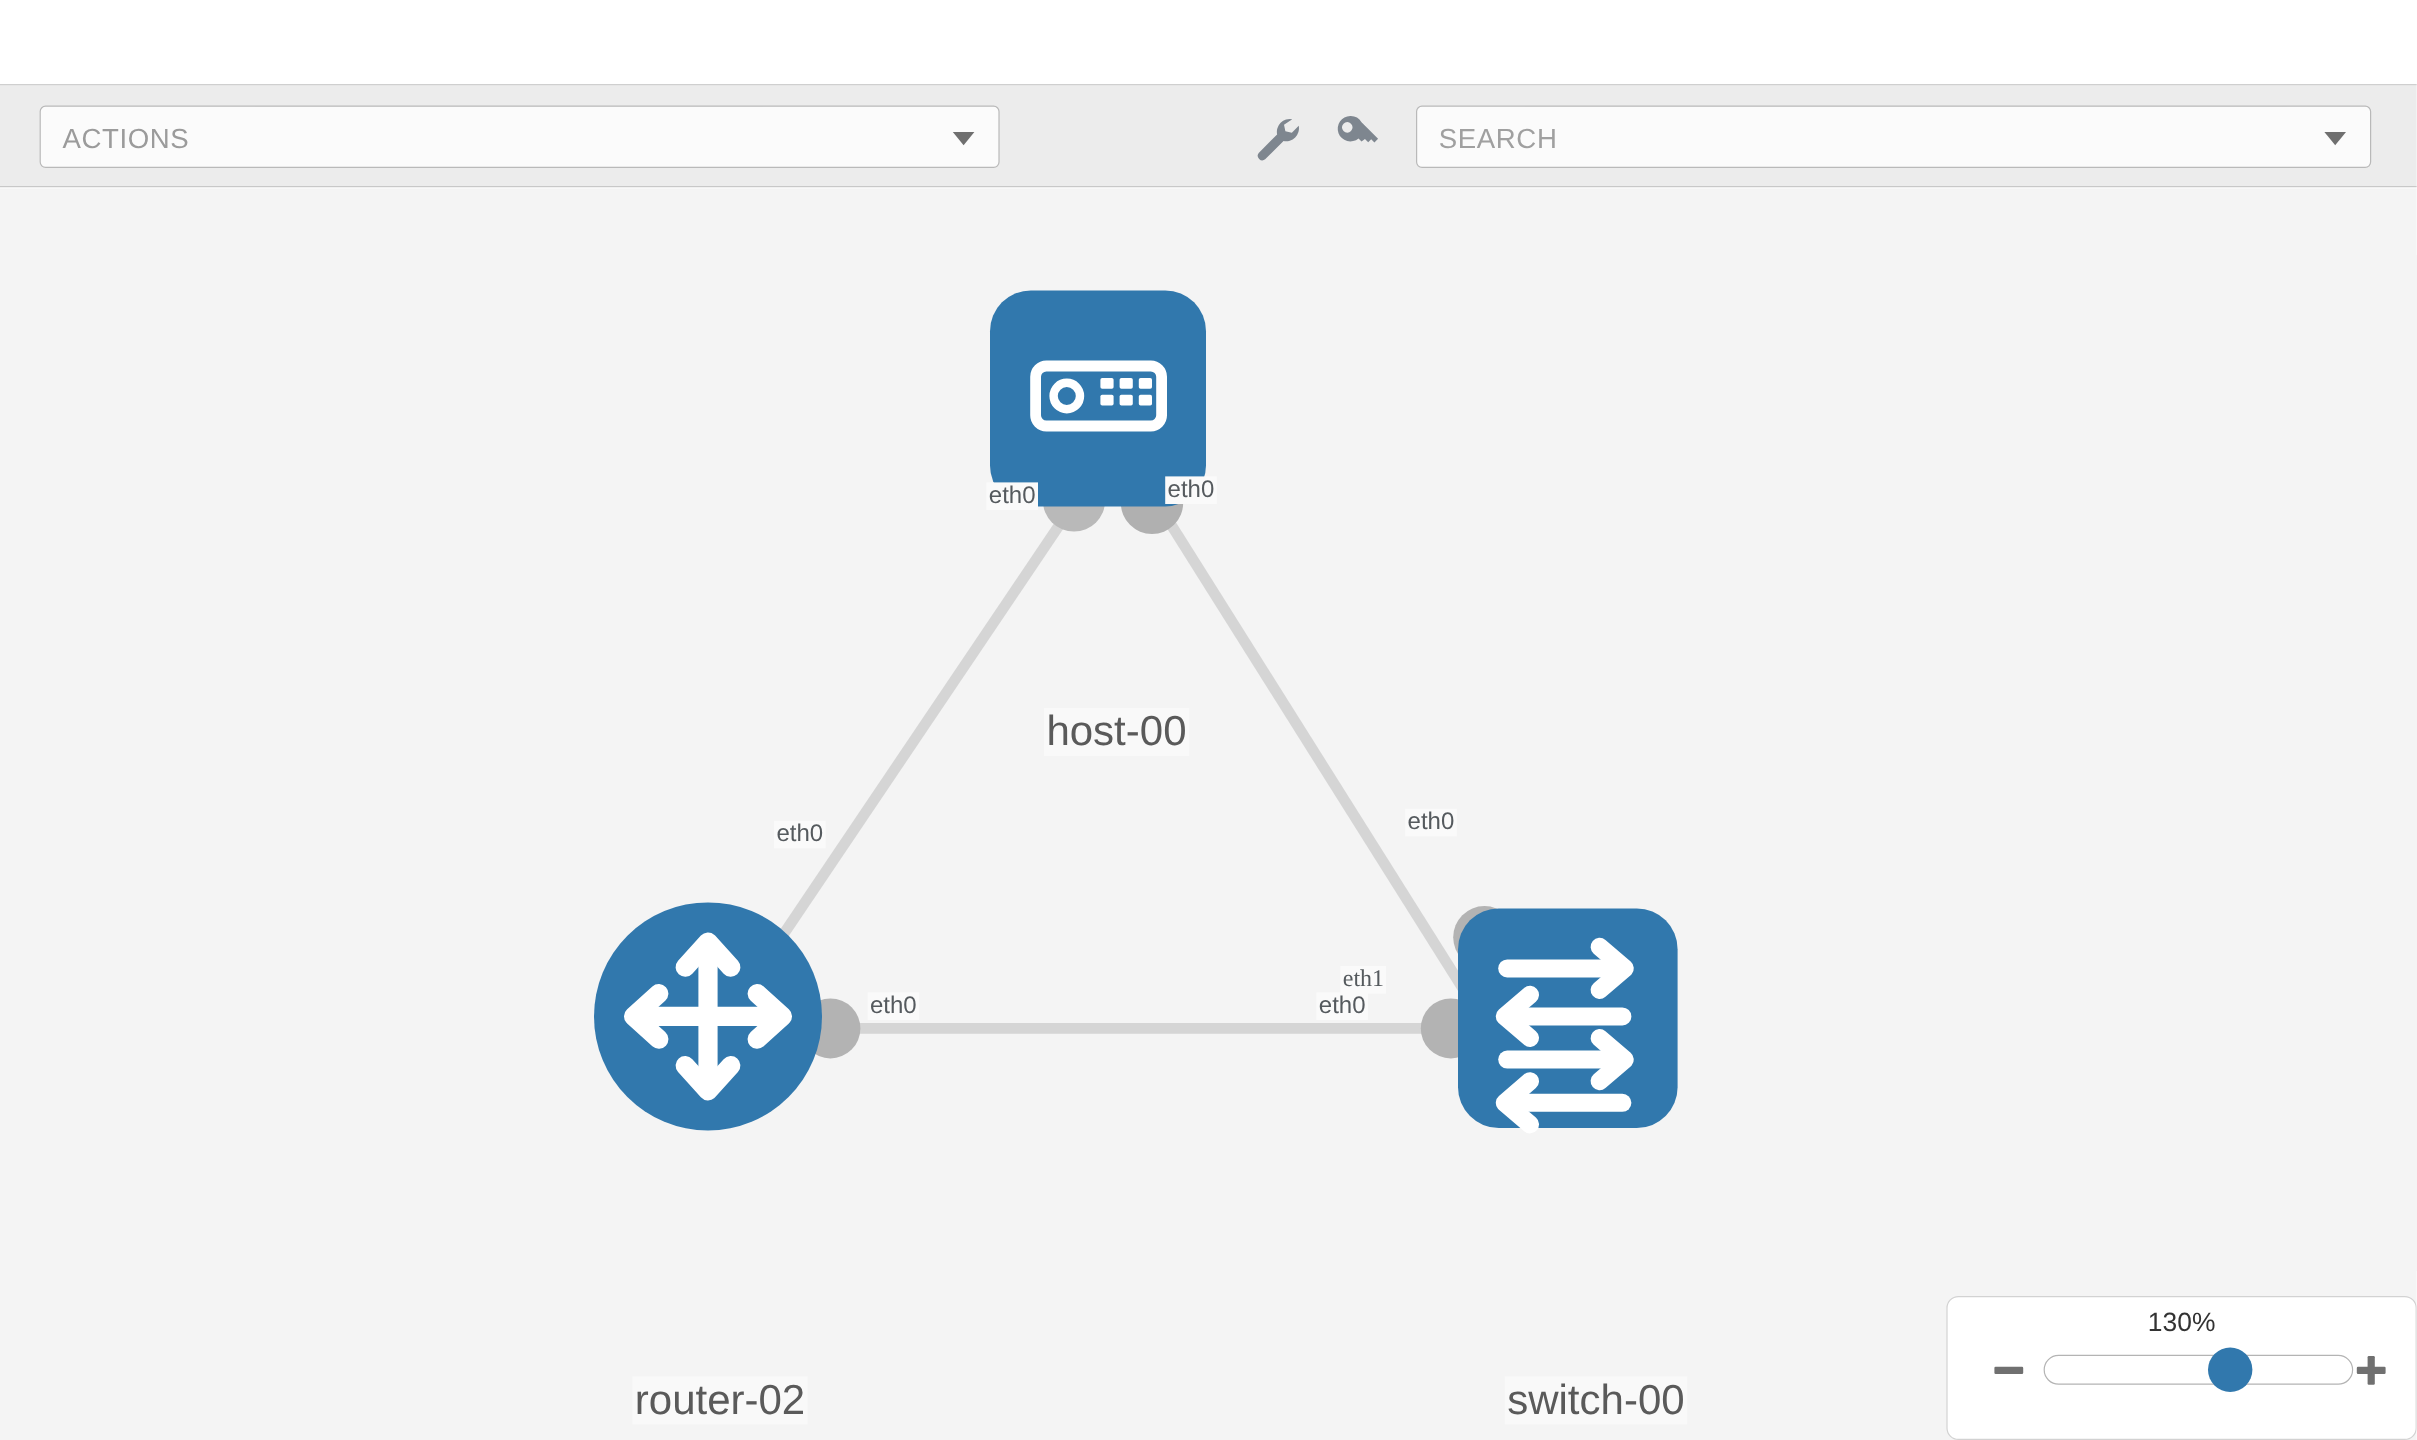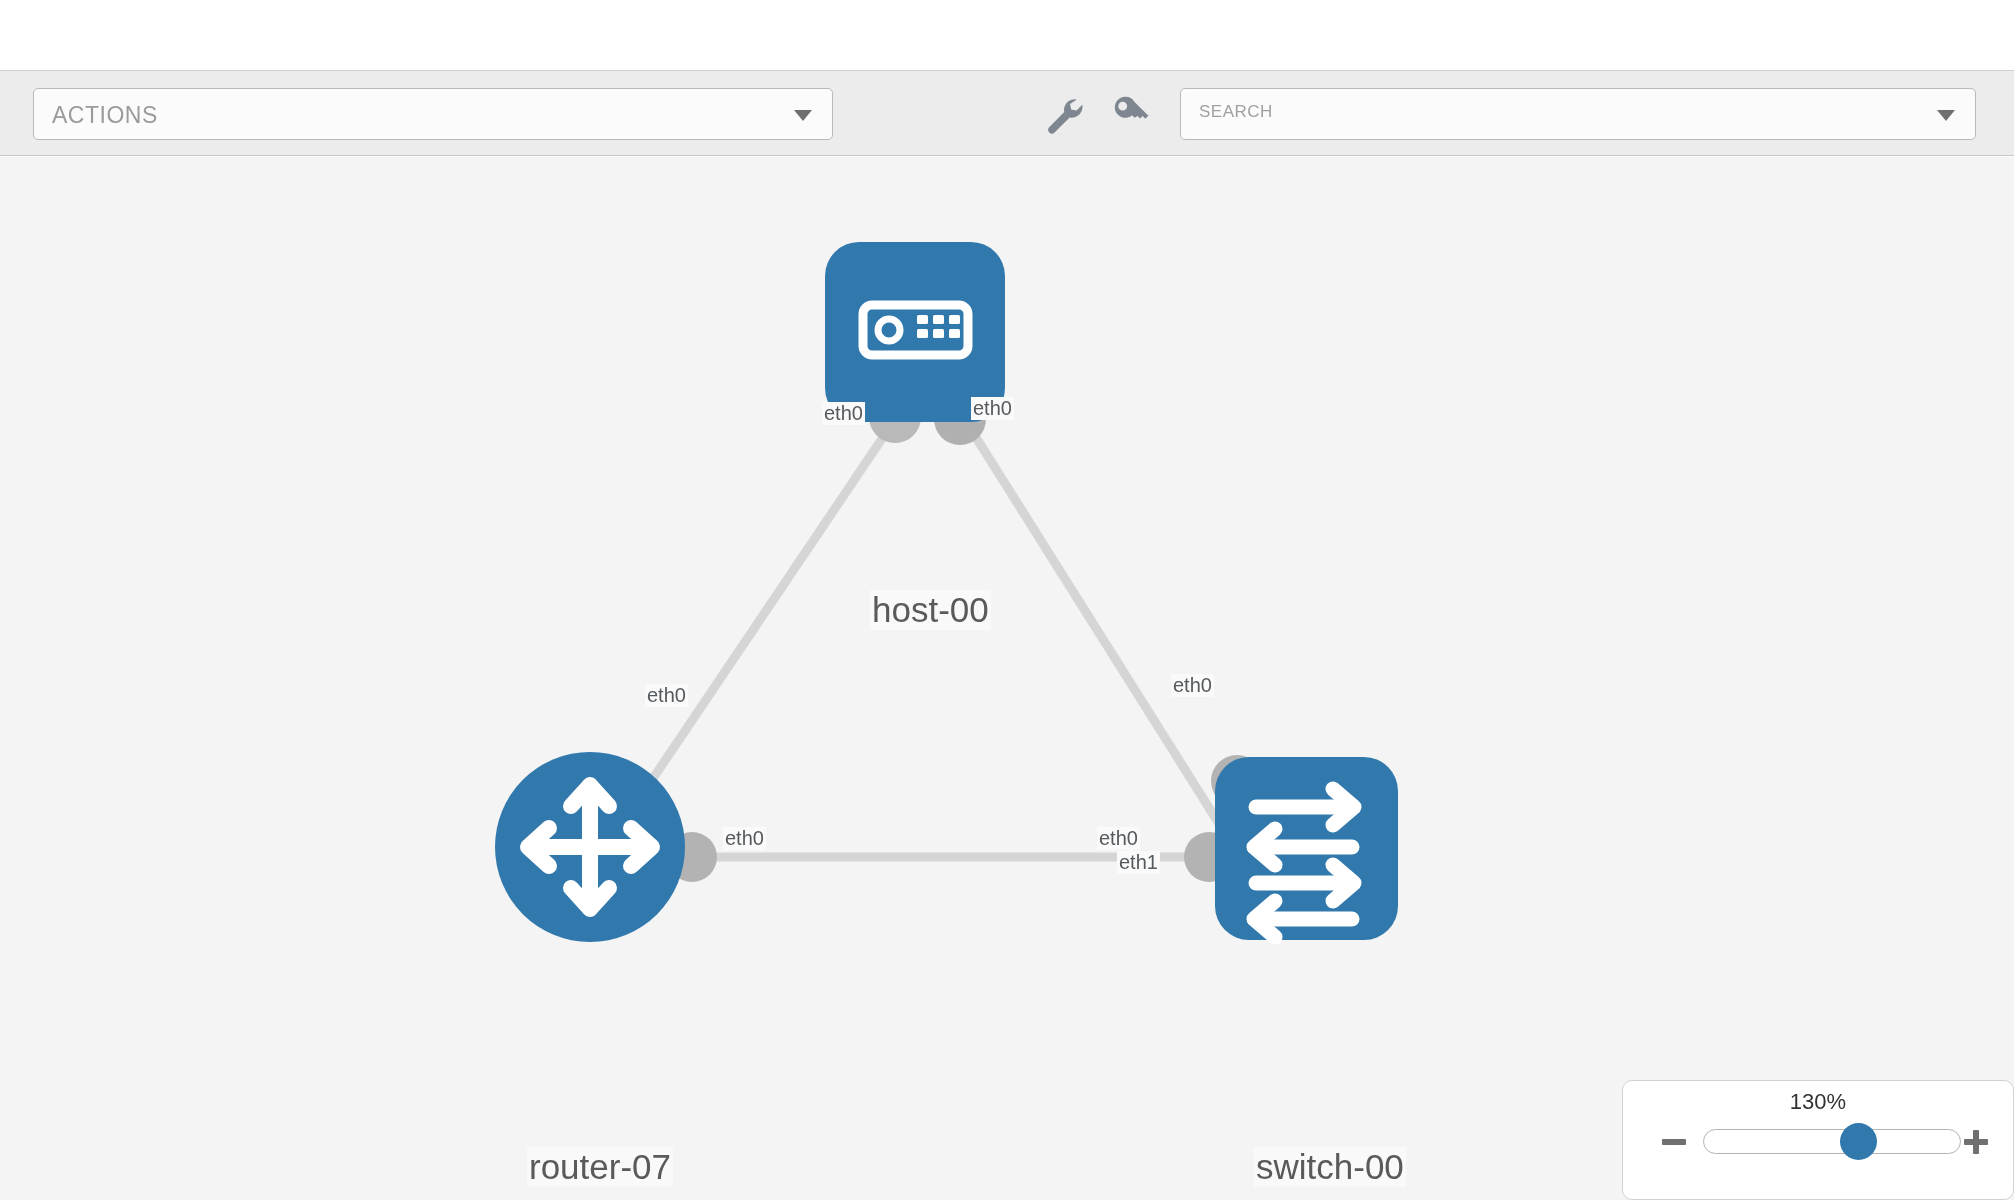--- a/index.html
+++ b/index.html
@@ -77,21 +77,21 @@
   .search-box {
     position: absolute; left: 1180px; top: 17px;
     width: 796px; height: 52px;
     background: #fbfbfb;
     border: 1px solid #b9b9b9;
     border-radius: 5px;
     cursor: text;
   }
   .search-label {
     position: absolute; left: 18px; top: 13px;
-    font-size: 17px; color: #a0a0a0; letter-spacing: 0.5px;
+    font-size: 23px; color: #a0a0a0; letter-spacing: 0.5px;
   }
 
   
   .canvas {
     position: absolute; left: 0; top: 157px;
     width: 2014px; height: 1043px;
     background: #f4f4f4;
     overflow: hidden;
   }
   .topology-svg { position: absolute; left: 0; top: 0; width: 2014px; height: 1043px; }
@@ -250,24 +250,24 @@
         </g>
       </g>
     </svg>
 
     <div class="if-label" style="left:822px; top:245px;">eth0</div>
     <div class="if-label" style="left:971px; top:240px;">eth0</div>
     <div class="if-label" style="left:645px; top:527px;">eth0</div>
     <div class="if-label" style="left:1171px; top:517px;">eth0</div>
     <div class="if-label" style="left:723px; top:670px;">eth0</div>
     <div class="if-label" style="left:1097px; top:670px;">eth0</div>
-    <div class="if-label" style="left:1117px; top:694px;">eth1</div>
+    <div class="if-label" style="left:1117px; top:648px;font-family:Liberation Serif, serif;">eth1</div>
 
     <div class="node-label" style="left:870px; top:433px;">host-00</div>
-    <div class="node-label" style="left:527px; top:990px;">router-07</div>
+    <div class="node-label" style="left:527px; top:990px;">router-02</div>
     <div class="node-label" style="left:1243px; top:990px;margin-left:11px;">switch-00</div>
 
     <div class="zoom-panel" style="left:1622px; top:923px;border-radius:10px;">
       <div class="zoom-value">130%</div>
       <div class="zoom-minus"></div>
       <div class="zoom-track">
         <div class="zoom-thumb" id="zoomThumb" style="left: calc(60% - 18px);"></div>
       </div>
       <div class="zoom-plus"></div>
     </div>

